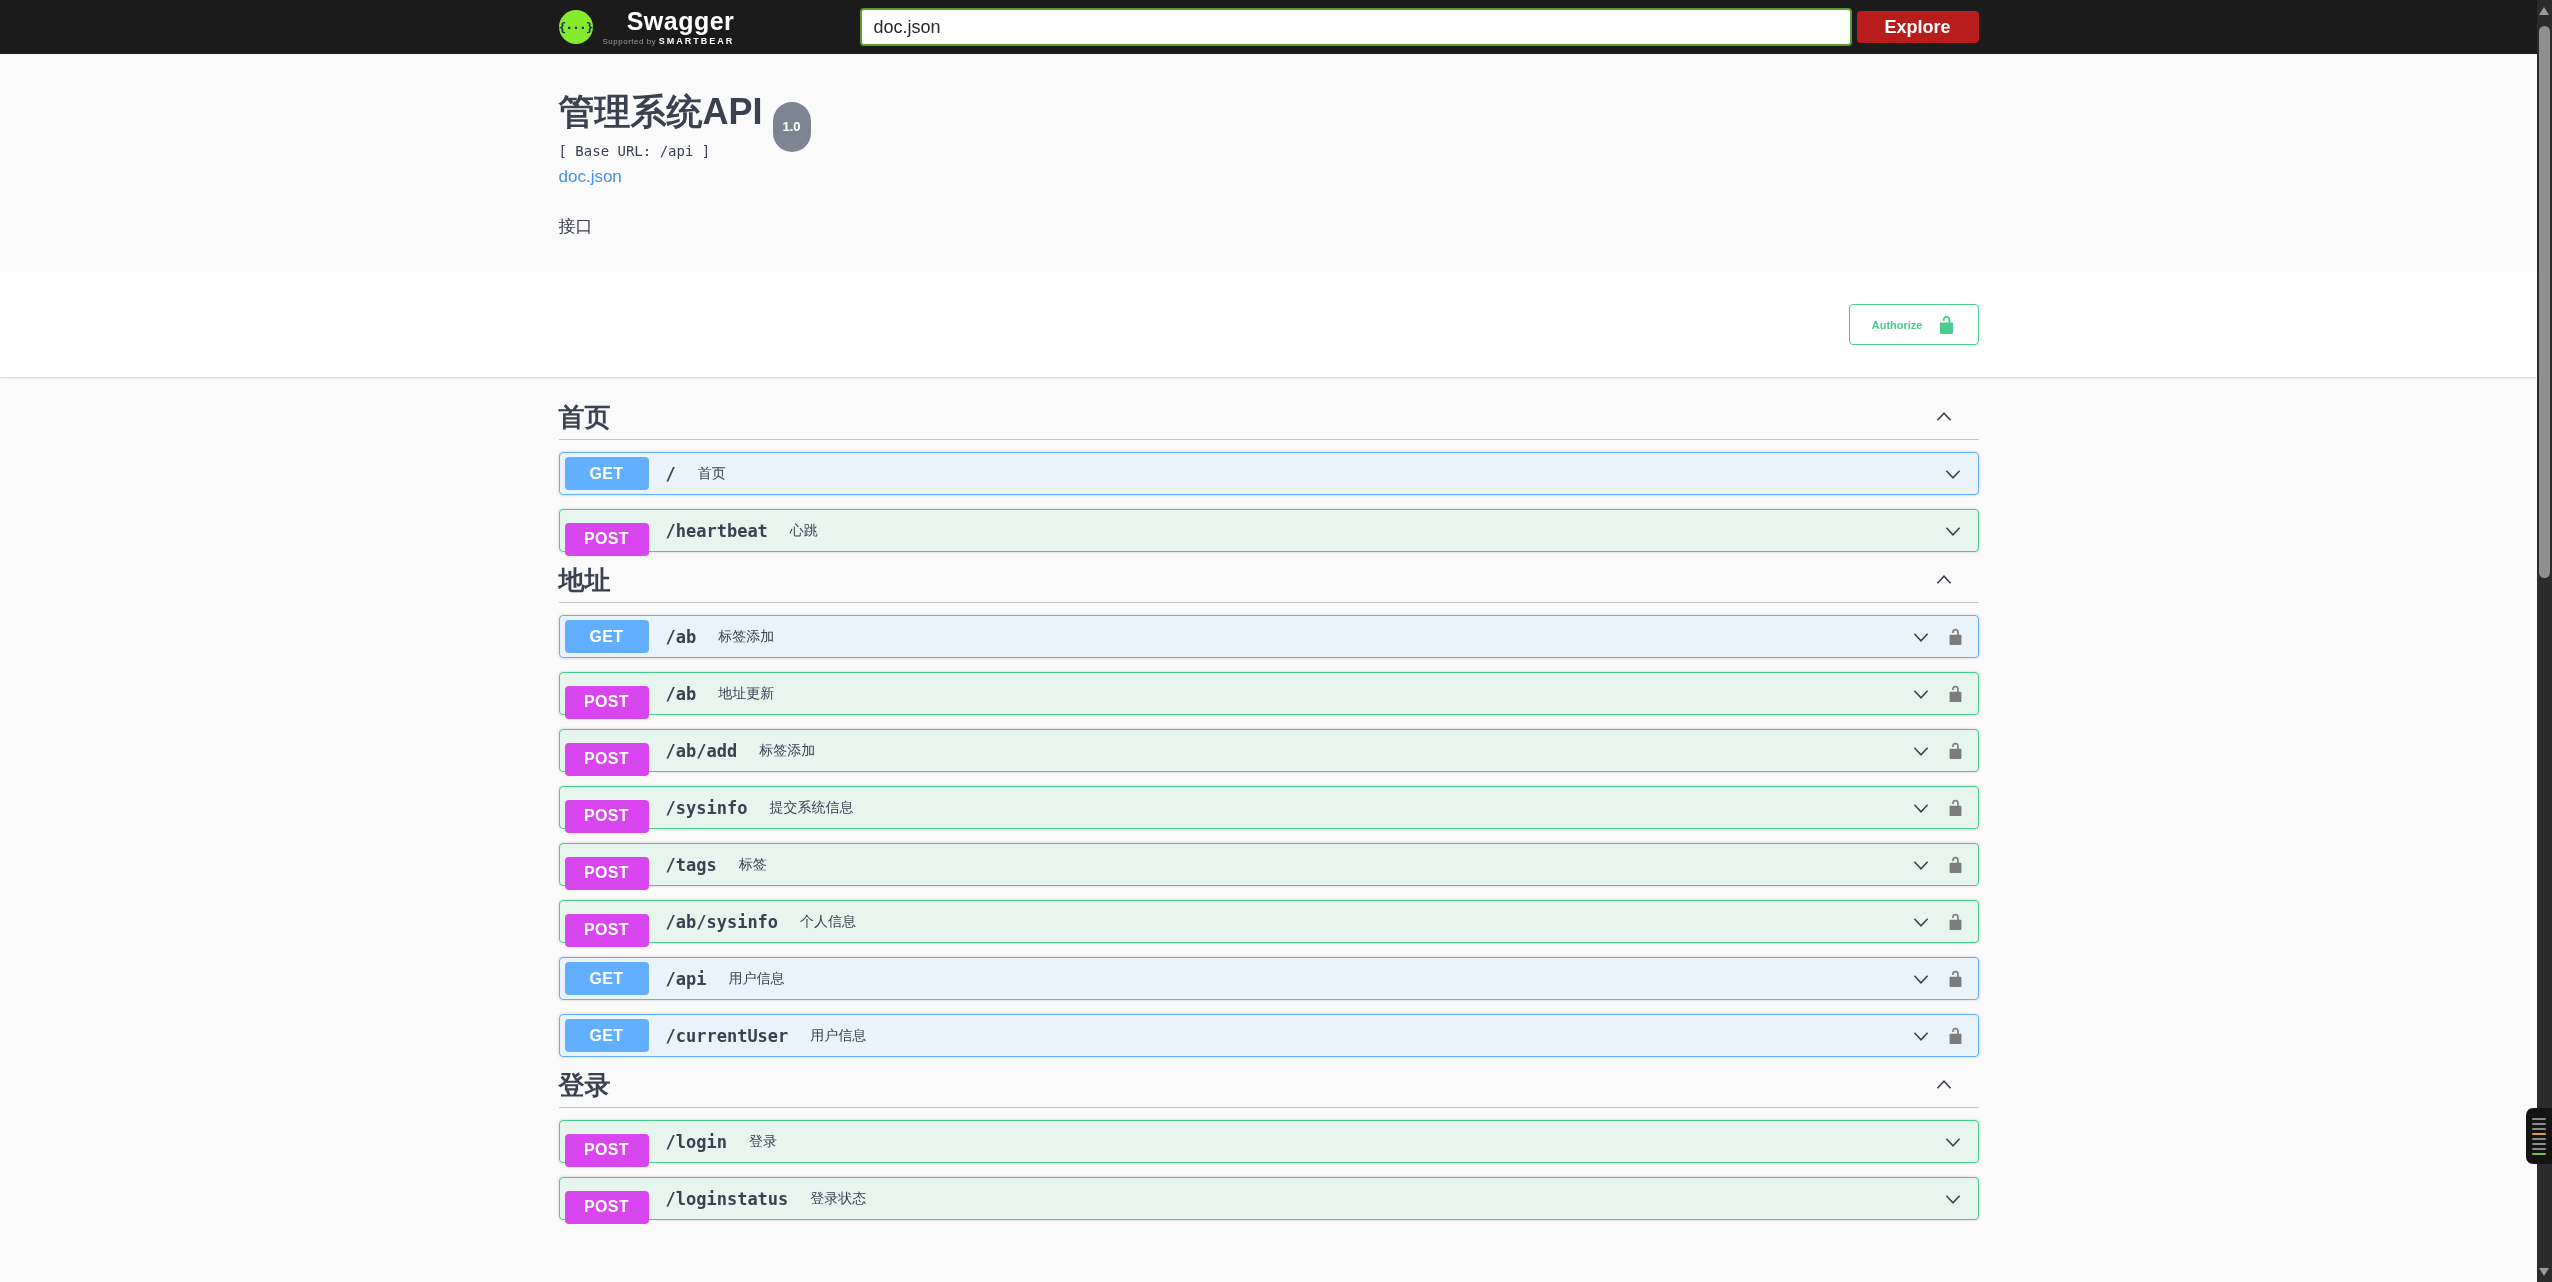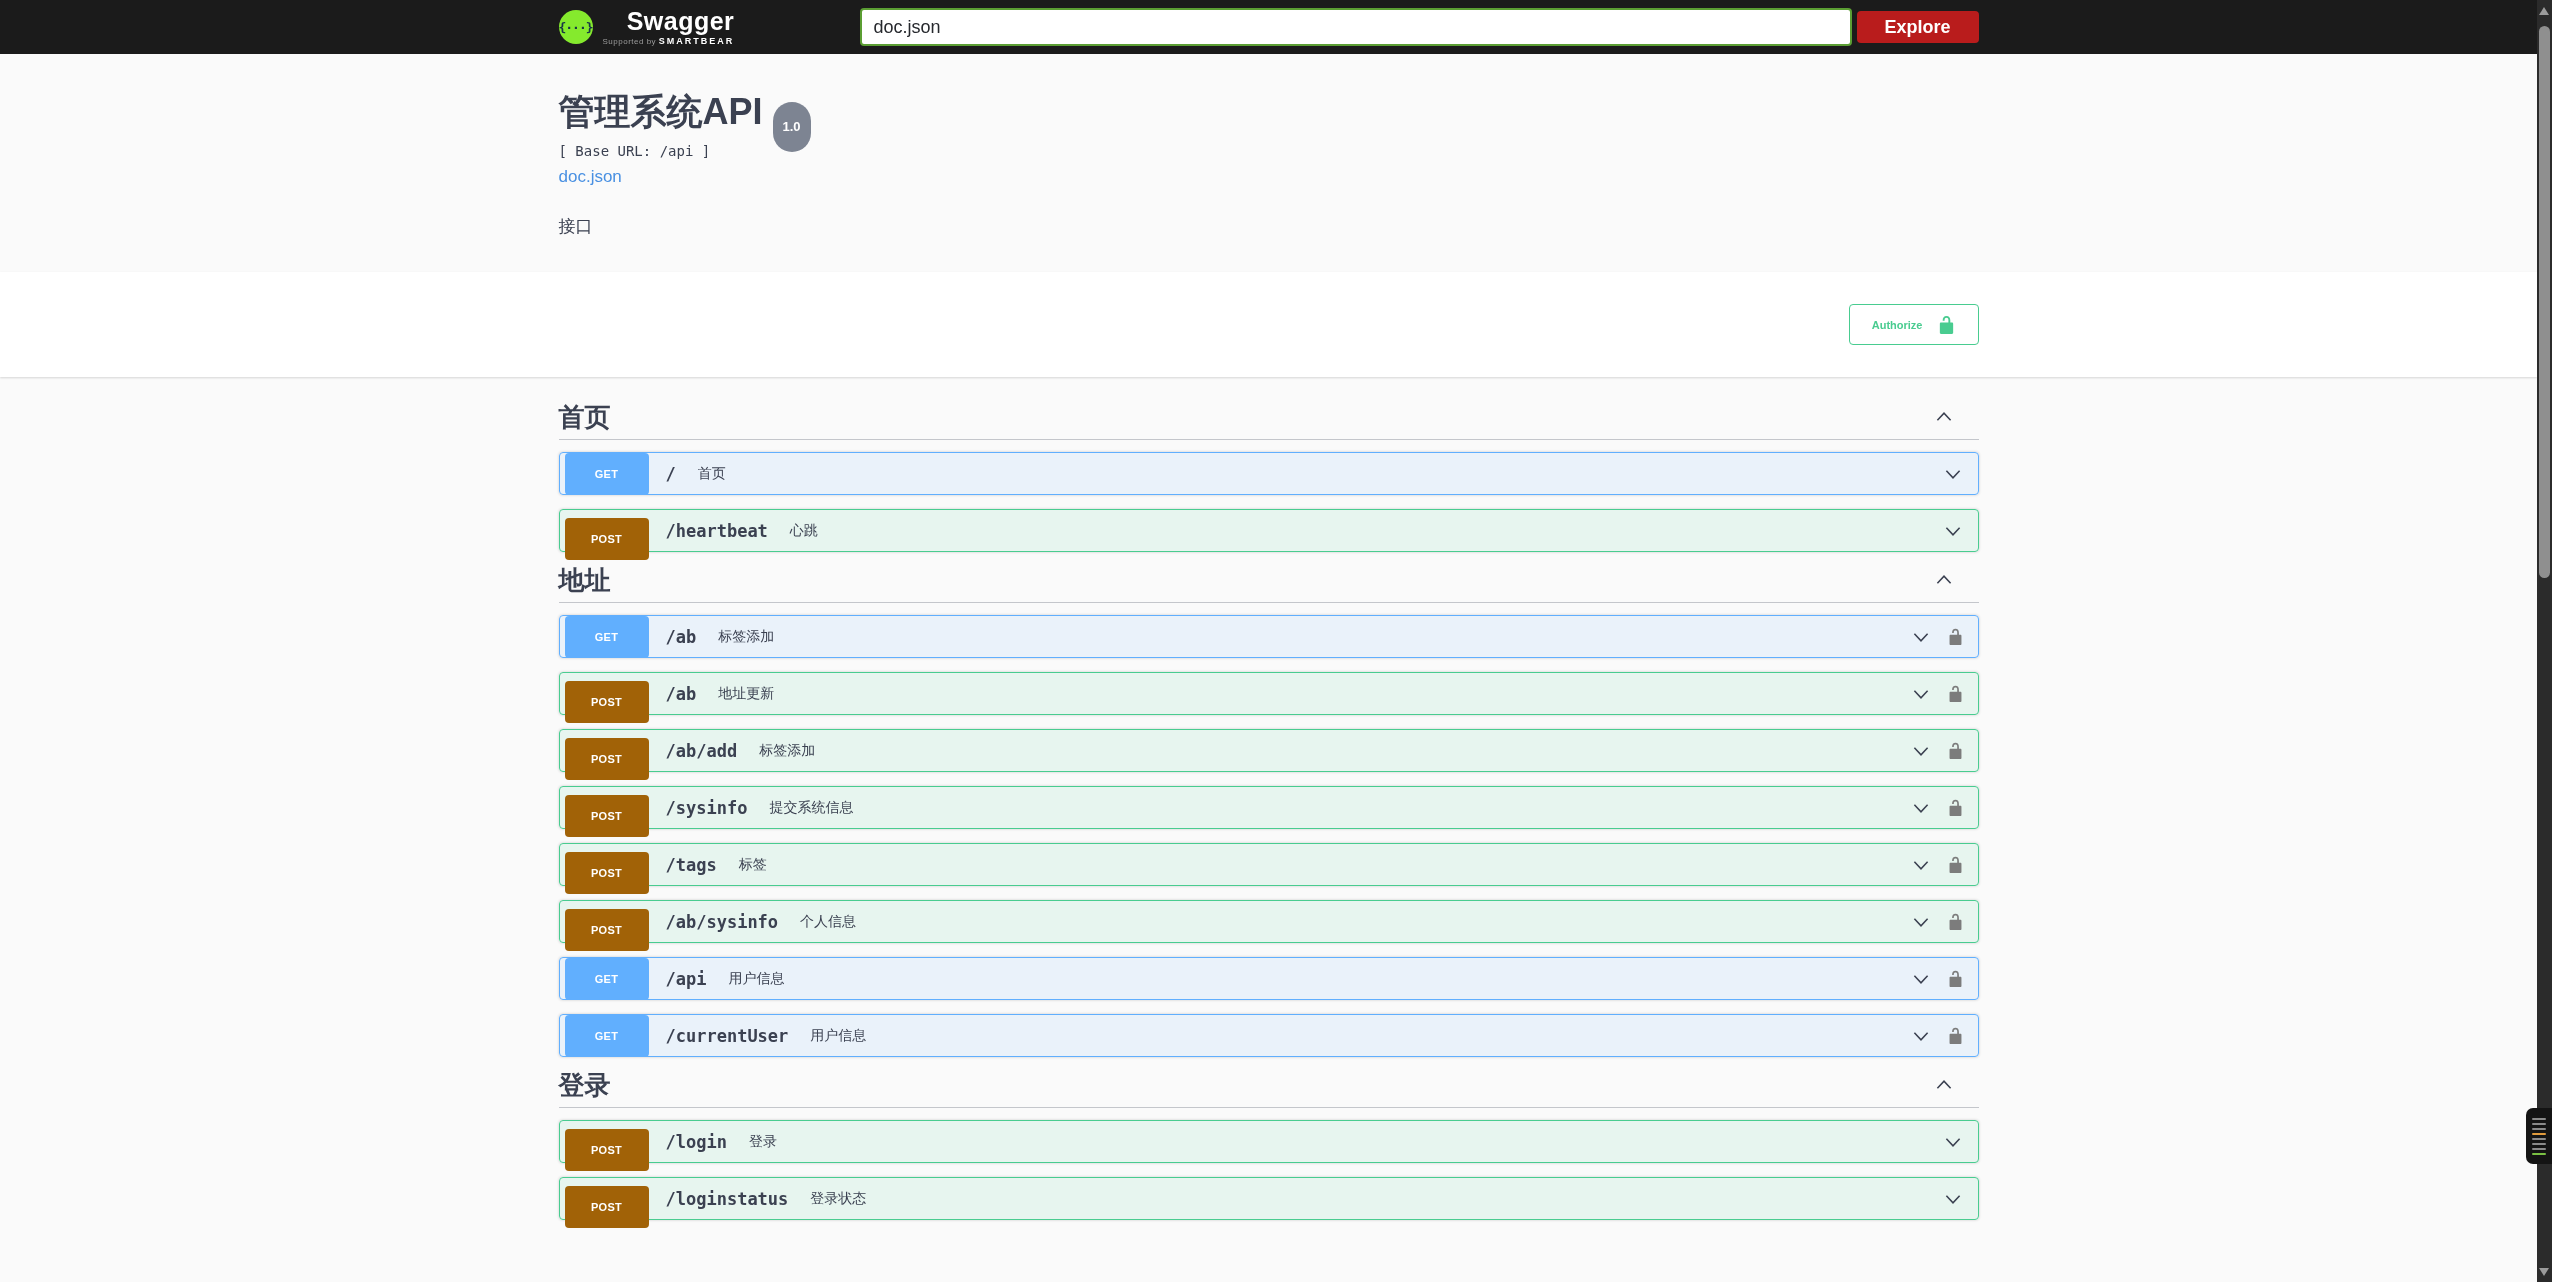--- a/index.html
+++ b/index.html
@@ -42,23 +42,23 @@
   
   .main { padding-top: 14px; padding-bottom: 40px; }
   .section { margin-top: 12px; }
   .section-header { display: flex; align-items: center; justify-content: space-between; padding-bottom: 8px; border-bottom: 1px solid rgba(59,65,81,.28); margin-bottom: 12px; cursor: pointer; }
   .section-title { font-size: 26px; font-weight: bold; color: #3b4151; line-height: 28px; }
   .section-header .chev { margin-right: 24px; }
 
   .opblock { display: flex; align-items: center; height: 43px; margin-bottom: 14px; border-radius: 4px; padding: 0 14px 0 5px; box-shadow: 0 0 3px rgba(0,0,0,.19); cursor: pointer; }
   .opblock.get  { background: rgba(97,175,254,.1);  border: 1px solid #61affe; }
   .opblock.post { background: rgba(73,204,144,.1); border: 1px solid #49cc90; }
-  .method-badge { min-width: 84px; height: 42px; border-radius: 4px; display: flex; align-items: center; justify-content: center; color: #fff; font-weight: bold; font-size: 11px; letter-spacing: .3px; }
+  .method-badge { min-width: 84px; height: 33px; border-radius: 4px; display: flex; align-items: center; justify-content: center; color: #fff; font-weight: bold; font-size: 16px; letter-spacing: .3px; }
   .method-badge.get  { background: #61affe; }
-  .method-badge.post { background: #a16207; margin-top: 17px; }
+  .method-badge.post { background: #d946ef; margin-top: 17px; }
   .op-path { font-family: "DejaVu Sans Mono", monospace; font-weight: bold; font-size: 17px; color: #3b4151; margin-left: 17px; }
   .op-summary { font-size: 14px; color: #3b4151; margin-left: 22px; }
   .op-right { margin-left: auto; display: flex; align-items: center; gap: 15px; }
   .chev { width: 22px; height: 22px; display: block; }
   .lock { width: 17px; height: 19px; display: block; fill: #7c7c7c; }
   .auth-lock { width: 19px; height: 21px; display: block; fill: #49cc90; }
 
   
   .scrollbar { position: absolute; top: 0; right: 0; width: 15px; height: 1282px; background: #2b2b2b; }
   .sb-arrow-up { position: absolute; top: 7px; left: 2px; width: 0; height: 0; border-left: 5.5px solid transparent; border-right: 5.5px solid transparent; border-bottom: 8px solid #9b9b9b; cursor: pointer; }

